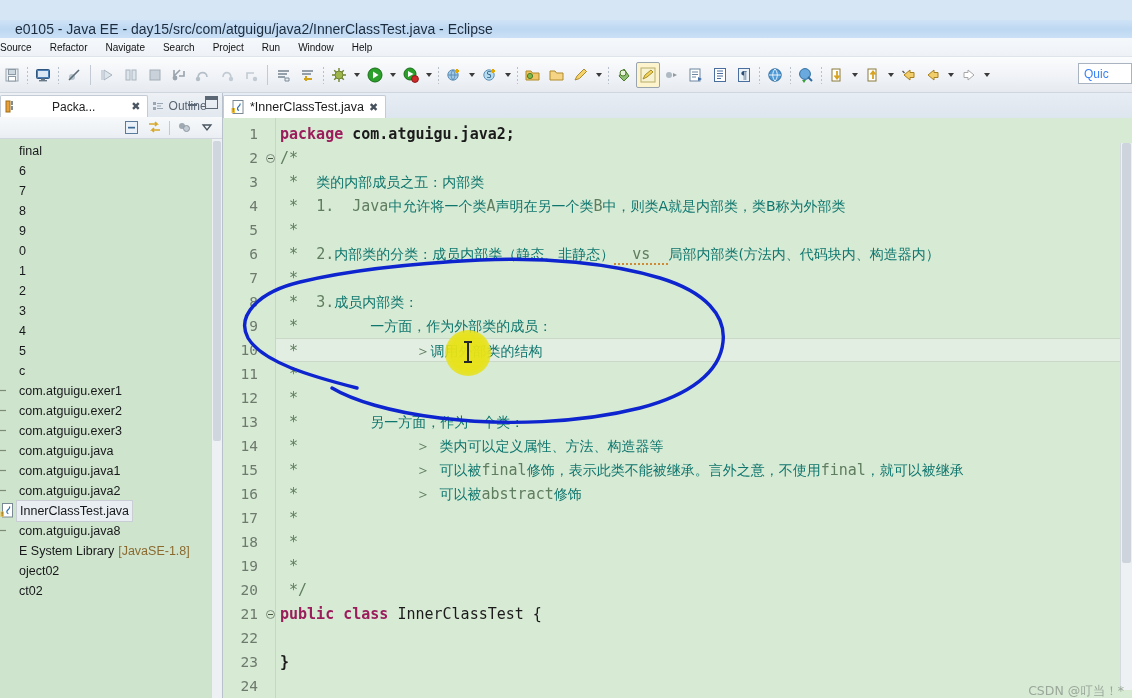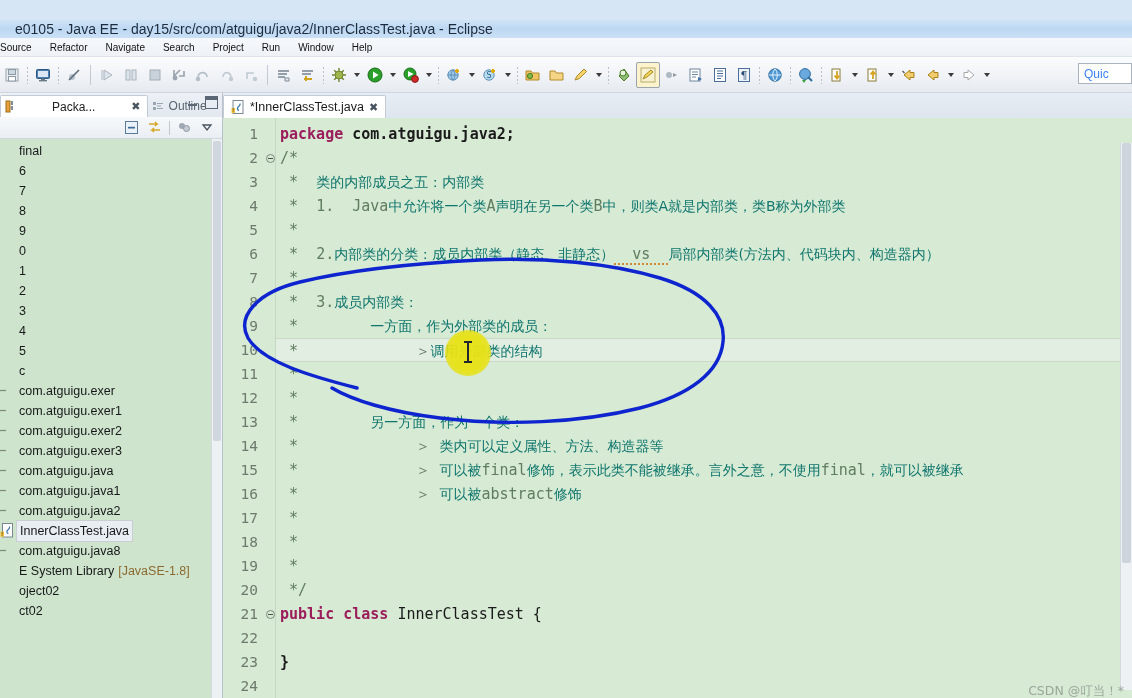--- a/index.html
+++ b/index.html
@@ -683,28 +683,20 @@
             <span class="tico"></span>
             <span class="lbl">4</span>
           </div>
           <div class="trow">
             <span class="tico"></span>
             <span class="lbl">5</span>
           </div>
           <div class="trow">
             <span class="tico"></span>
             <span class="lbl">c</span>
-          </div>
-          <div class="trow">
-            <span class="tico">
-              <svg class="icon" width="15" height="15" viewBox="0 0 15 15">
-                <line x1="0" y1="7.5" x2="6" y2="7.5" stroke="#7d8a78" stroke-width="1.2"></line>
-              </svg>
-            </span>
-            <span class="lbl">com.atguigu.exer</span>
           </div>
           <div class="trow">
             <span class="tico">
               <svg class="icon" width="15" height="15" viewBox="0 0 15 15">
                 <line x1="0" y1="7.5" x2="6" y2="7.5" stroke="#7d8a78" stroke-width="1.2"></line>
               </svg>
             </span>
             <span class="lbl">com.atguigu.exer1</span>
           </div>
           <div class="trow">

